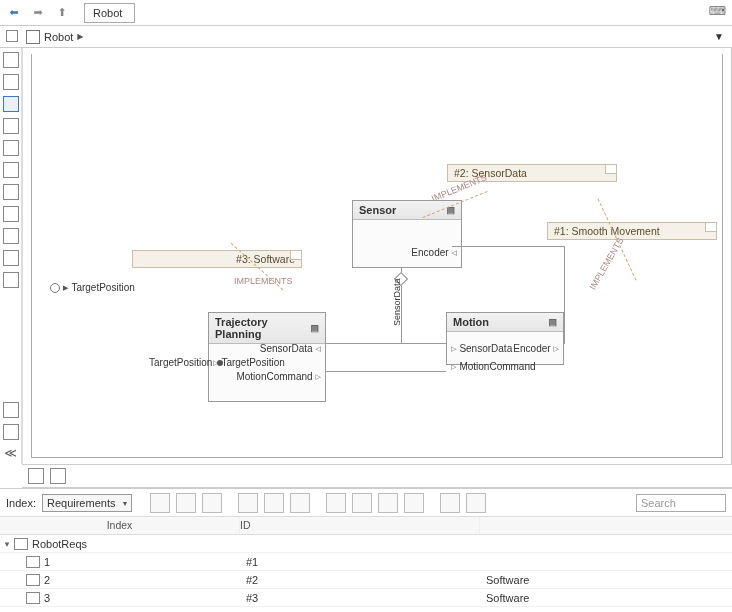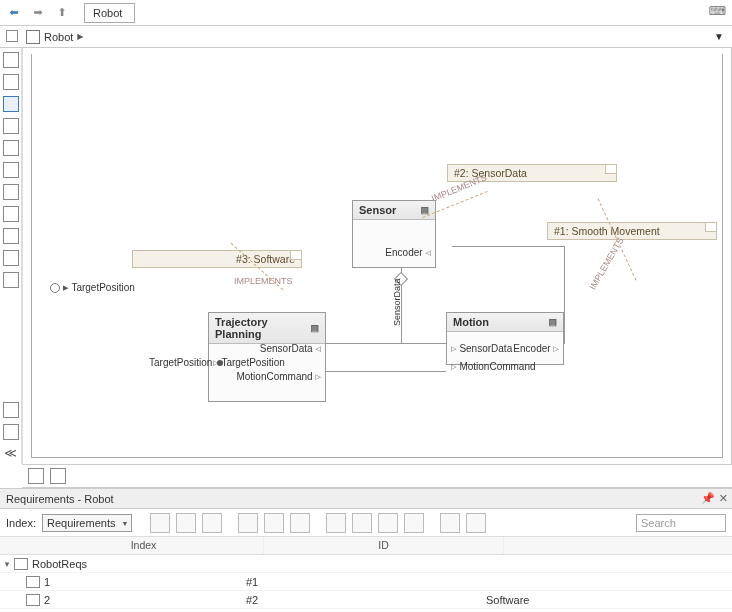--- a/index.html
+++ b/index.html
@@ -53,22 +53,22 @@
 .req-titlebar { height: 20px; background: #efefef; border-bottom: 1px solid #ccc; padding: 0 6px; display: flex; align-items: center; font-size: 11px; position: relative; }
 .req-titlebar .rt-actions { position: absolute; right: 4px; display: flex; gap: 4px; color: #666; }
 .req-toolbar { height: 28px; display: flex; align-items: center; padding: 0 6px; gap: 6px; border-bottom: 1px solid #ddd; }
 .view-label { font-size: 11px; }
 .view-select { border: 1px solid #999; padding: 2px 16px 2px 4px; font-size: 11px; background: #f6f6f6; position: relative; }
 .view-select::after { content: "▼"; font-size: 7px; color: #555; position: absolute; right: 3px; top: 5px; }
 .tb-btn { width: 20px; height: 20px; border: 1px solid #bbb; background: #f8f8f8; }
 .search-box { border: 1px solid #aaa; padding: 2px 4px; font-size: 11px; color: #999; width: 90px; margin-left: auto; }
 
 .req-grid-head { display: flex; background: #f7f7f7; border-bottom: 1px solid #ddd; height: 18px; font-size: 10.5px; color: #555; }
-.col-idx { width: 240px; text-align: center; padding-top: 2px; border-right: 1px solid #eee; margin-left: 24px; }
-.col-id { width: 240px; text-align: center; padding-top: 2px; border-right: 1px solid #eee; }
+.col-idx { width: 240px; text-align: center; padding-top: 2px; border-right: 1px solid #eee; }
+.col-id { width: 240px; text-align: left; padding-top: 2px; border-right: 1px solid #eee; }
 .col-sum { flex: 1; text-align: center; padding-top: 2px; }
 
 .req-tree { font-size: 11px; }
 .tree-row { display: flex; align-items: center; height: 18px; border-bottom: 1px solid #f2f2f2; }
 .tree-exp { width: 14px; text-align: center; color: #666; font-size: 9px; }
 .tree-ic { width: 14px; height: 12px; border: 1px solid #888; margin-right: 4px; }
 .tree-label { flex: 0 0 auto; }
 .row-cells { display: flex; width: 100%; }
 .cell-idx { width: 240px; display: flex; align-items: center; padding-left: 26px; }
 .cell-id { width: 240px; padding-left: 6px; }
@@ -123,21 +123,21 @@
       </div>
 
       <div class="req-flag" style="left:100px; top:196px; width:170px;text-align:right;"><span>#3: Software</span></div>
       <div class="req-flag" style="left:415px; top:110px; width:170px;"><span>#2: SensorData</span></div>
       <div class="req-flag" style="left:515px; top:168px; width:170px;"><span>#1: Smooth Movement</span></div>
 
       <div class="impl-label" style="left:202px; top:222px;">IMPLEMENTS</div>
       <div class="impl-label" style="left:400px; top:140px; transform: rotate(-22deg);">IMPLEMENTS</div>
       <div class="impl-label" style="left:560px; top:230px; transform: rotate(-60deg);">IMPLEMENTS</div>
 
-      <div class="block" style="left:320px; top:146px; width:84px; height:68px;">
+      <div class="block" style="left:320px; top:146px; width:110px; height:68px;">
         <div class="block-head">
             <span>Sensor</span>
             <span class="bh-ic">▤</span>
           </div>
         <div class="port" style="right:4px; top:46px;">
             <span>Encoder</span>
             <span class="tri">◁</span>
           </div>
       </div>
 
@@ -200,27 +200,20 @@
     </div>
   </div>
 </div>
 
 <div class="canvas-status">
   <div class="status-ic"></div>
   <div class="status-ic"></div>
 </div>
 
 <div class="req-panel">
-  <div class="req-titlebar">
-    <span>Requirements - Robot</span>
-    <span class="rt-actions">
-      <span>📌</span>
-      <span>✕</span>
-    </span>
-  </div>
   <div class="req-toolbar">
     <span class="view-label">Index:</span>
     <span class="view-select"><span>Requirements</span></span>
     <div style="width:6px;"></div>
     <div class="tb-btn"></div>
     <div class="tb-btn"></div>
     <div class="tb-btn"></div>
     <div style="width:4px;"></div>
     <div class="tb-btn"></div>
     <div class="tb-btn"></div>

